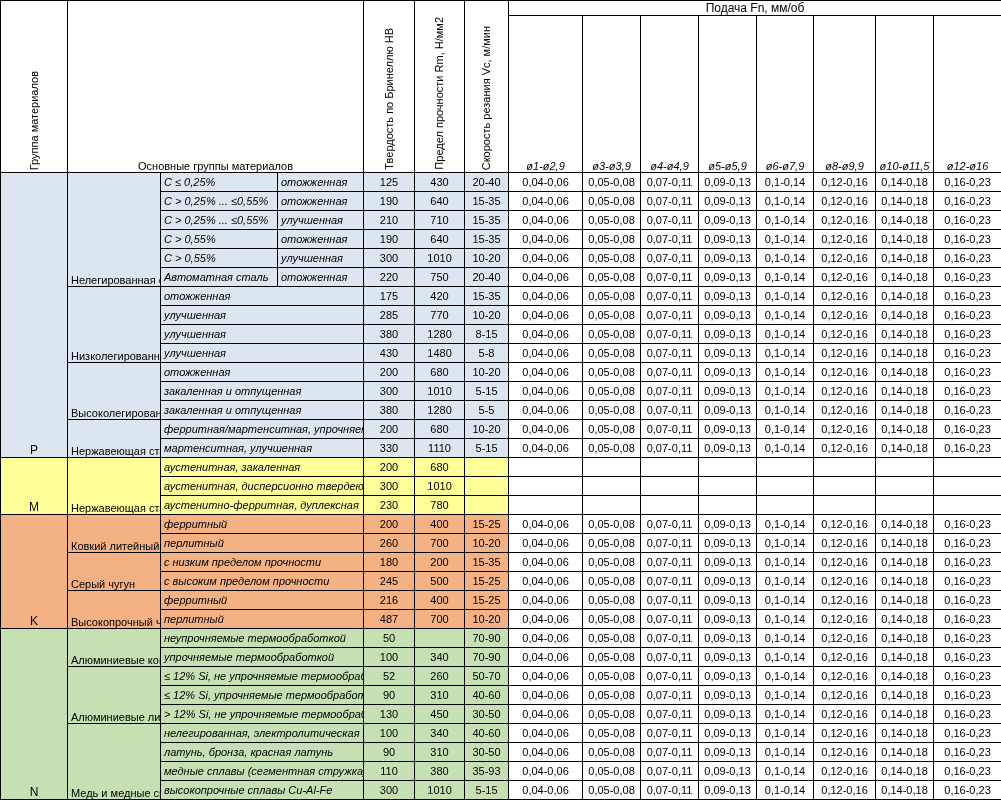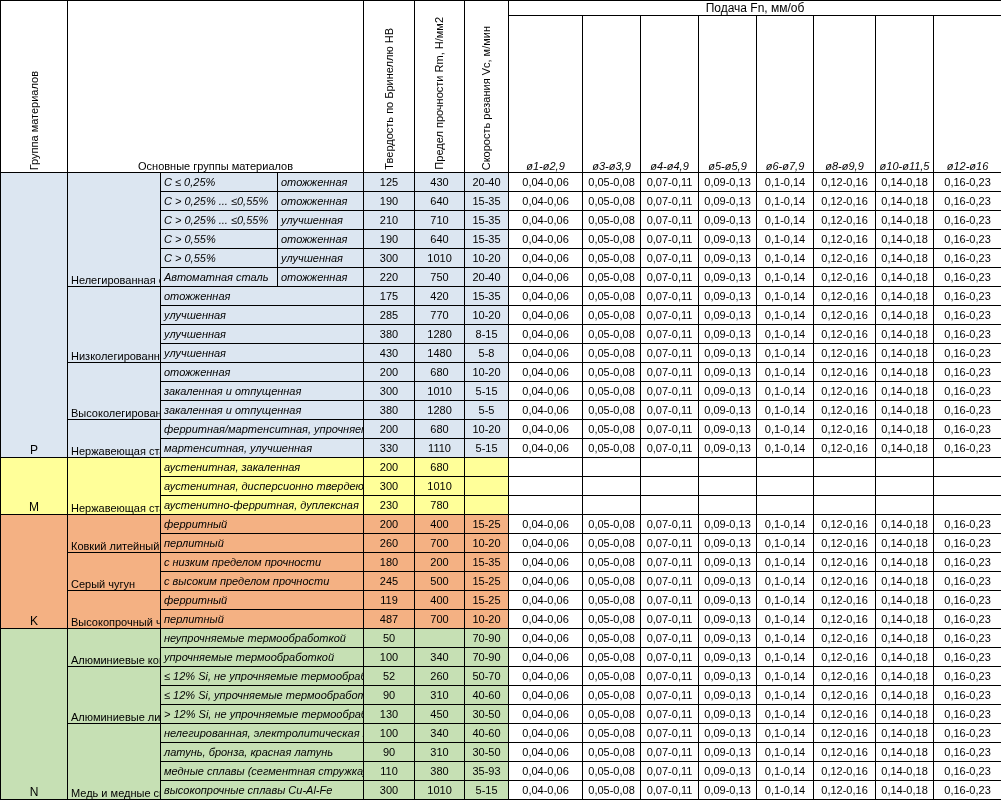--- a/index.html
+++ b/index.html
@@ -399,21 +399,21 @@
           <td class="num">0,07-0,11</td>
           <td class="num">0,09-0,13</td>
           <td class="num">0,1-0,14</td>
           <td class="num">0,12-0,16</td>
           <td class="num">0,14-0,18</td>
           <td class="num">0,16-0,23</td>
         </tr>
         <tr style="--bg: #F4B183;">
           <td class="blockname colored" rowspan="2">Высокопрочный чугун</td>
           <td class="txt colored" colspan="2">ферритный</td>
-          <td class="num colored">119</td>
+          <td class="num colored">216</td>
           <td class="num colored">400</td>
           <td class="num colored">15-25</td>
           <td class="num">0,04-0,06</td>
           <td class="num">0,05-0,08</td>
           <td class="num">0,07-0,11</td>
           <td class="num">0,09-0,13</td>
           <td class="num">0,1-0,14</td>
           <td class="num">0,12-0,16</td>
           <td class="num">0,14-0,18</td>
           <td class="num">0,16-0,23</td>

